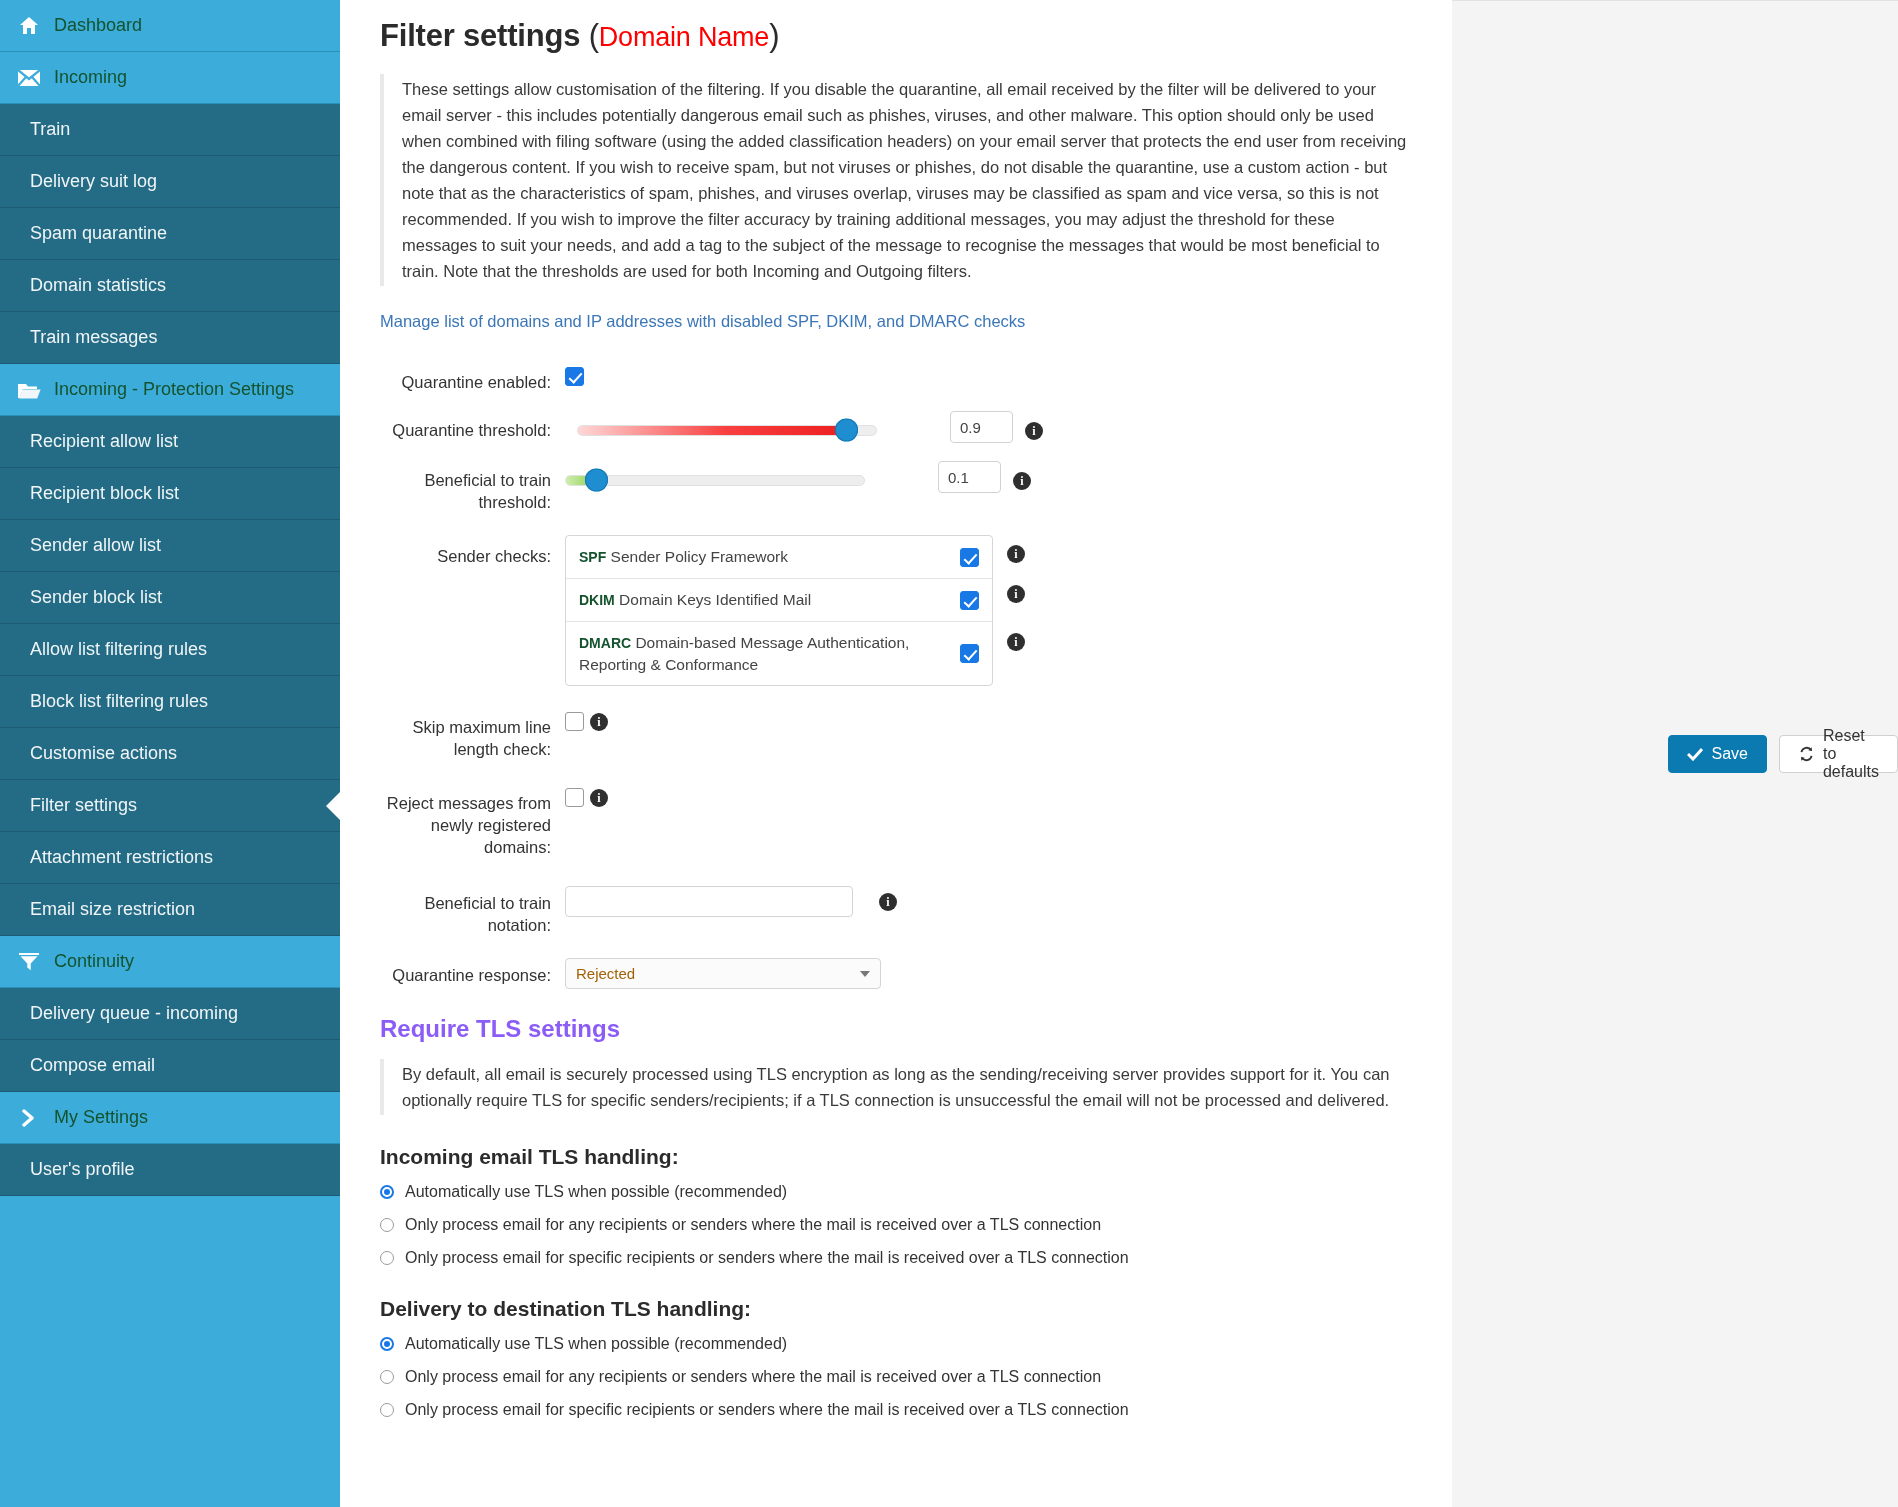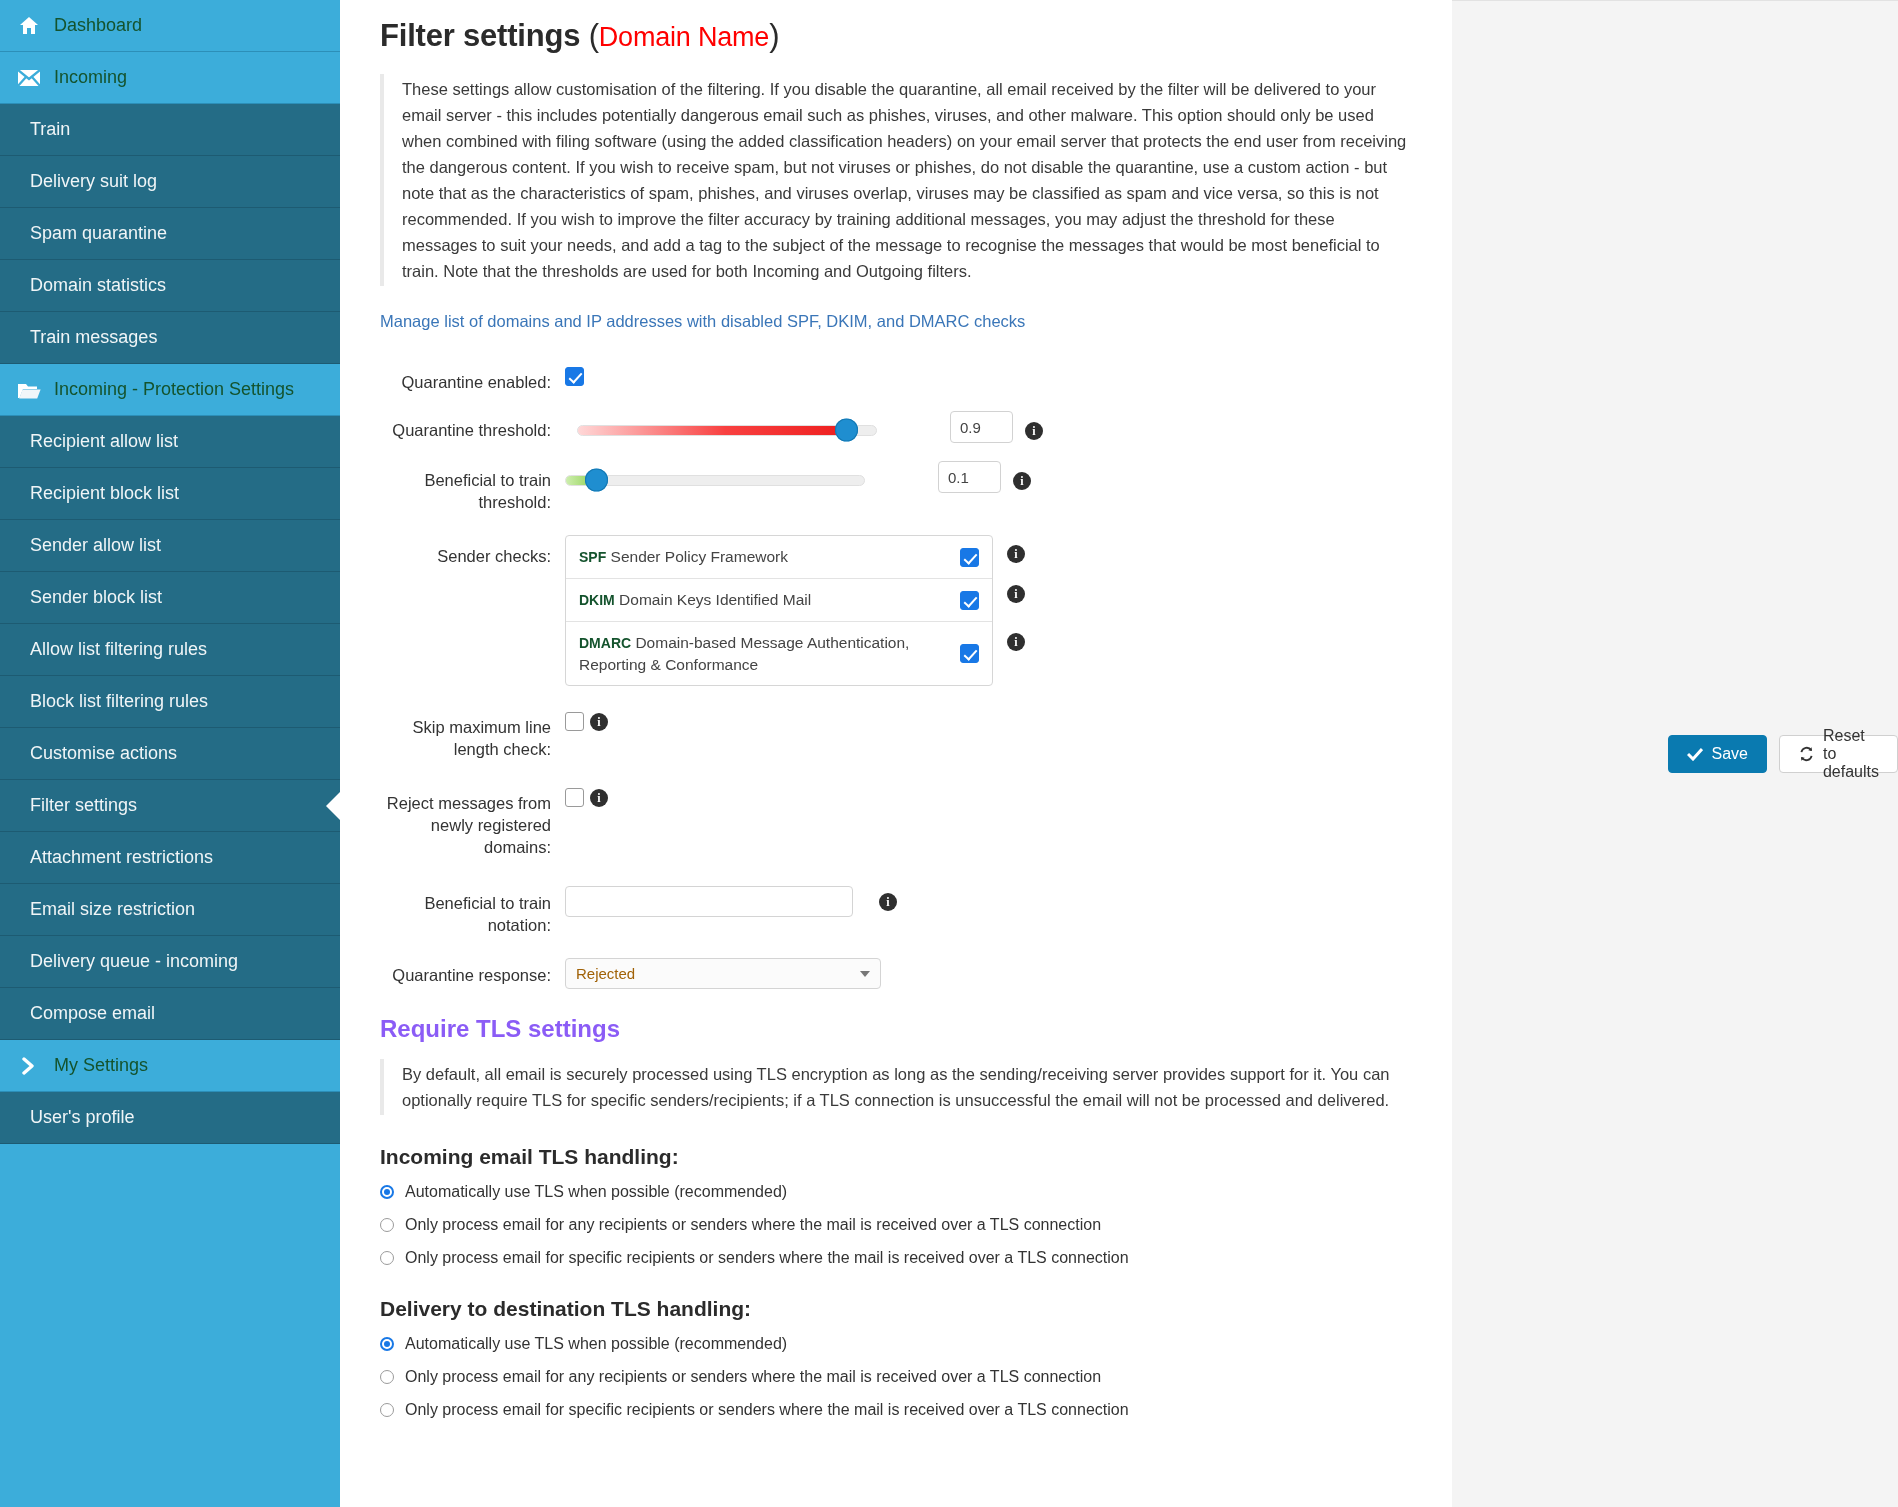--- a/index.html
+++ b/index.html
@@ -375,20 +375,29 @@
           <span>Customise actions</span>
         </div>
         <div class="nav-sub active">
           <span>Filter settings</span>
         </div>
         <div class="nav-sub">
           <span>Attachment restrictions</span>
         </div>
         <div class="nav-sub">
           <span>Email size restriction</span>
+        </div>
+        <div class="nav-head">
+          <span class="ico">
+            <svg width="20" height="18" viewBox="0 0 20 18">
+              <path d="M0 0 H20 V2 H0 Z" fill="#ffffff"></path>
+              <path d="M1.5 3.2 H18.5 L11.7 10.4 V17.2 L8.3 14.6 V10.4 Z" fill="#ffffff"></path>
+            </svg>
+          </span>
+          <span>Continuity</span>
         </div>
         <div class="nav-sub">
           <span>Delivery queue - incoming</span>
         </div>
         <div class="nav-sub">
           <span>Compose email</span>
         </div>
         <div class="nav-head">
           <span class="ico">
             <svg width="16" height="18" viewBox="0 0 16 18">

